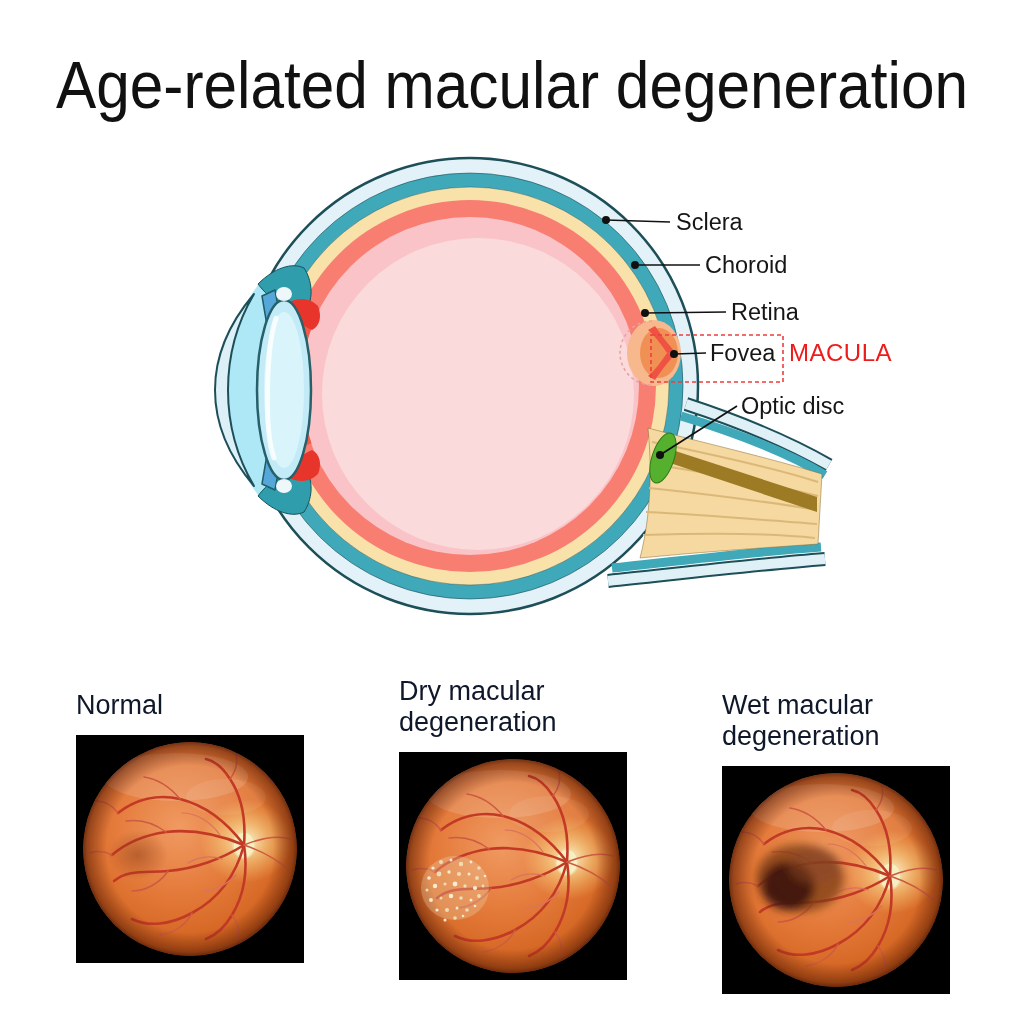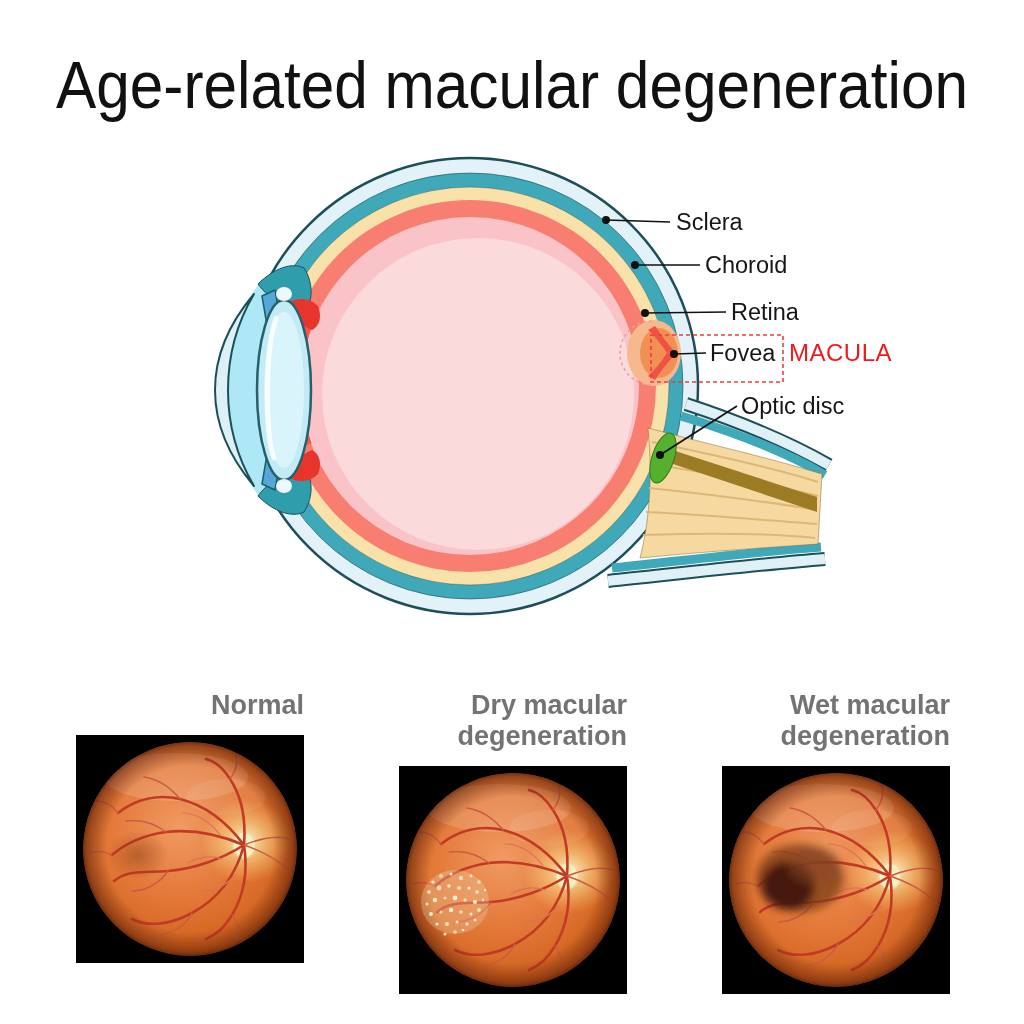--- a/index.html
+++ b/index.html
@@ -2,22 +2,22 @@
 <html><head>
 <meta charset="utf-8">
 <style>
   html,body{margin:0;padding:0;background:#ffffff;}
   body{width:1024px;height:1024px;position:relative;overflow:hidden;
        font-family:"Liberation Sans", sans-serif;}
   svg text{font-family:"Liberation Sans", sans-serif;}
   .stage{position:absolute;left:0;top:0;width:1024px;height:1024px;}
   #eye-svg{position:absolute;left:0;top:0;}
   .panel{position:absolute;width:228px;}
-  .panel-label{width:228px;text-align:right;font-size:27px;line-height:31px;
-               color:#737373;margin-bottom:14px;font-weight:bold;}
+  .panel-label{width:228px;text-align:left;font-size:27px;line-height:31px;
+               color:#0f172a;margin-bottom:14px;}
   .fundus-box{width:228px;height:228px;background:#000;}
   .fundus-box svg{display:block;}
 </style>
 </head>
 <body>
 
 <div class="stage">
 
 <svg width="0" height="0" style="position:absolute" aria-hidden="true">
   <defs>
@@ -230,21 +230,21 @@
   <div class="fundus-box">
     <svg width="228" height="228" viewBox="0 0 228 228">
       <g clip-path="url(#discClip)">
         <use href="#fundusBase"></use>
         <ellipse cx="62" cy="120" rx="30" ry="25" fill="url(#gShadow)"></ellipse>
       </g>
     </svg>
   </div>
 </div>
 
-<div class="panel" style="left:399px;top:690px">
+<div class="panel" style="left:399px;top:676px">
   <div class="panel-label">
     <div>Dry macular</div>
     <div>degeneration</div>
   </div>
   <div class="fundus-box">
     <svg width="228" height="228" viewBox="0 0 228 228">
       <g clip-path="url(#discClip)">
         <use href="#fundusBase"></use>
         <use href="#drusenCluster"></use>
       </g>

